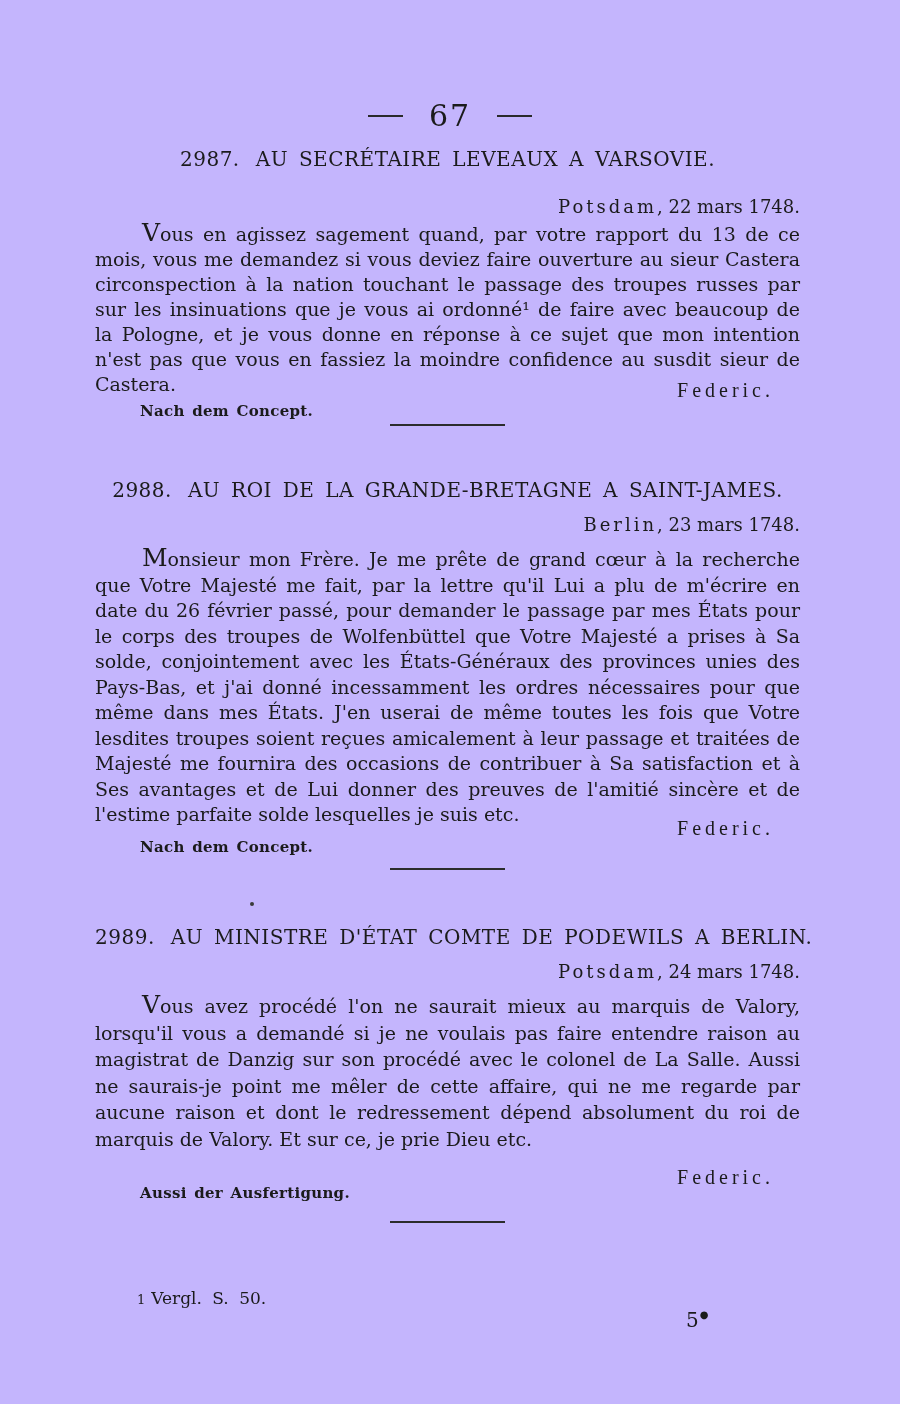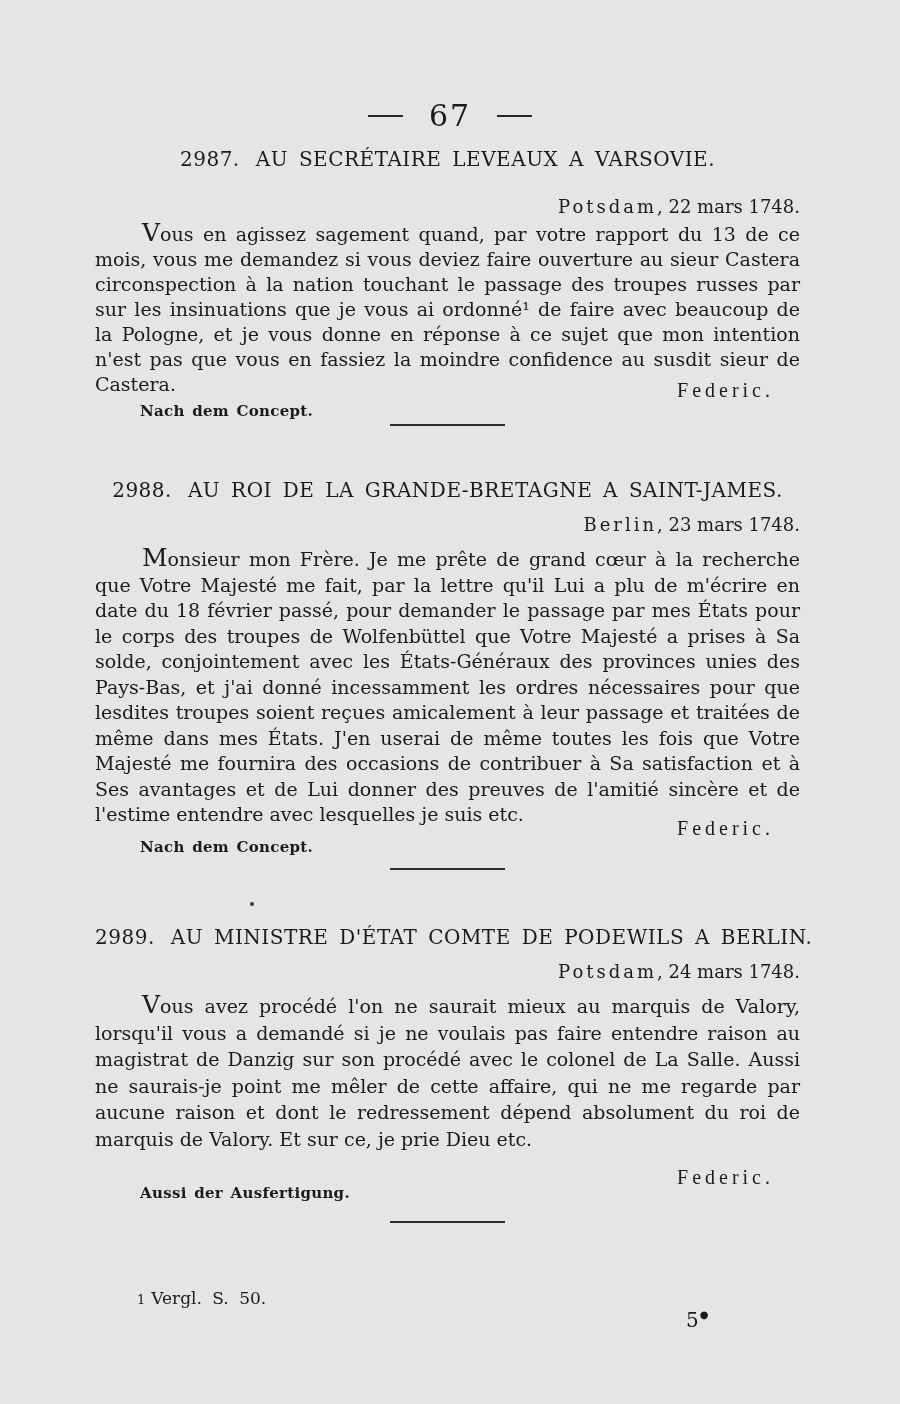--- a/index.html
+++ b/index.html
@@ -1,20 +1,20 @@
 <!DOCTYPE html>
 <html><head>
 <meta charset="utf-8">
 <style>
   html, body { margin: 0; padding: 0; background: #ffffff; }
   .page {
     position: relative;
     width: 900px;
     height: 1404px;
-    background: #e5e5e5;
+    background: #c4b5fd;
     font-family: "DejaVu Serif", "Liberation Serif", serif;
     color: #1b1b1b;
     overflow: hidden;
   }
   
   .pageno-row {
     position: absolute;
     top: 100px; left: 0;
     width: 900px;
     display: flex;
@@ -153,29 +153,29 @@
 
   <div class="lh" style="top:478px">
     <span class="num">2988.</span><span>AU ROI DE LA GRANDE-BRETAGNE A SAINT-JAMES.</span>
   </div>
   <div class="dateline" style="top:514px">
     <span class="place">Berlin</span><span>, 23 mars 1748.</span>
   </div>
   <div class="para p2" style="top:545px">
     <div class="bl first">Monsieur mon Frère. Je me prête de grand cœur à la recherche</div>
     <div class="bl">que Votre Majesté me fait, par la lettre qu'il Lui a plu de m'écrire en</div>
-    <div class="bl">date du 18 février passé, pour demander le passage par mes États pour</div>
+    <div class="bl">date du 26 février passé, pour demander le passage par mes États pour</div>
     <div class="bl">le corps des troupes de Wolfenbüttel que Votre Majesté a prises à Sa</div>
     <div class="bl">solde, conjointement avec les États-Généraux des provinces unies des</div>
     <div class="bl">Pays-Bas, et j'ai donné incessamment les ordres nécessaires pour que</div>
+    <div class="bl">même dans mes États. J'en userai de même toutes les fois que Votre</div>
     <div class="bl">lesdites troupes soient reçues amicalement à leur passage et traitées de</div>
-    <div class="bl">même dans mes États. J'en userai de même toutes les fois que Votre</div>
     <div class="bl">Majesté me fournira des occasions de contribuer à Sa satisfaction et à</div>
     <div class="bl">Ses avantages et de Lui donner des preuves de l'amitié sincère et de</div>
-    <div class="bl last">l'estime entendre avec lesquelles je suis etc.</div>
+    <div class="bl last">l'estime parfaite solde lesquelles je suis etc.</div>
   </div>
   <div class="sig" style="top:817px">Federic.</div>
   <div class="srcnote" style="top:838px">Nach dem Concept.</div>
   <div class="divider" style="top:868px"></div>
 
   <div class="ink-dot" style="left:250px; top:902px"></div>
 
   <div class="lh" style="top:925px">
     <span class="num">2989.</span><span>AU MINISTRE D'ÉTAT COMTE DE PODEWILS A BERLIN.</span>
   </div>

